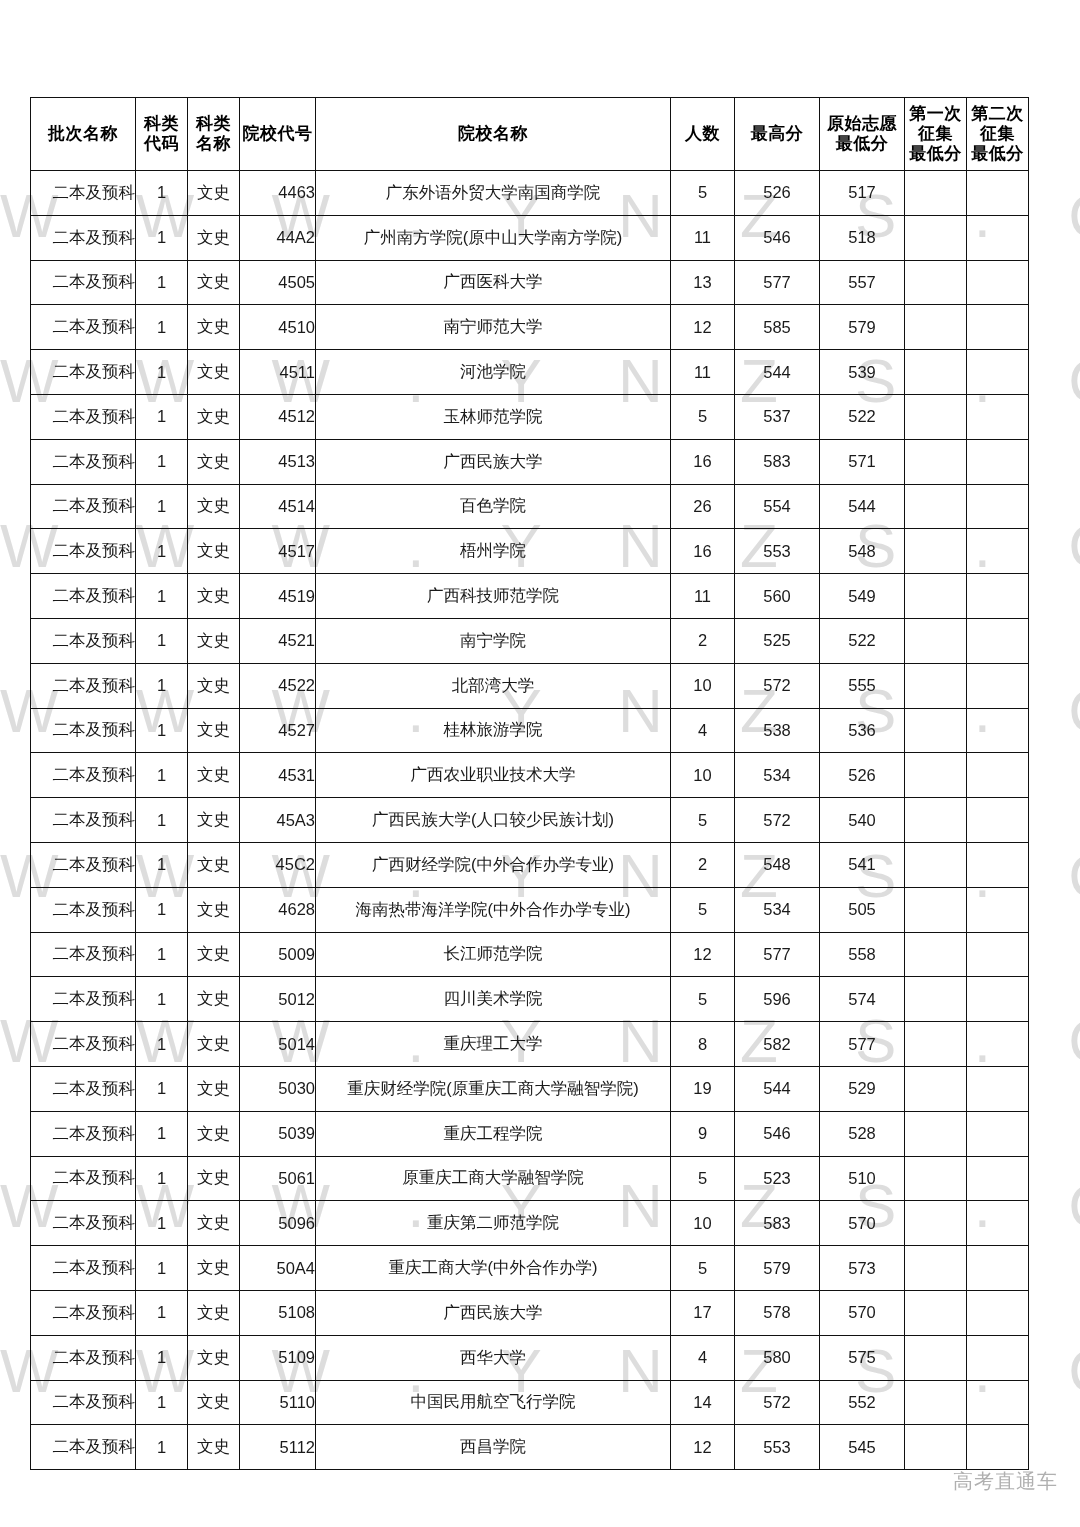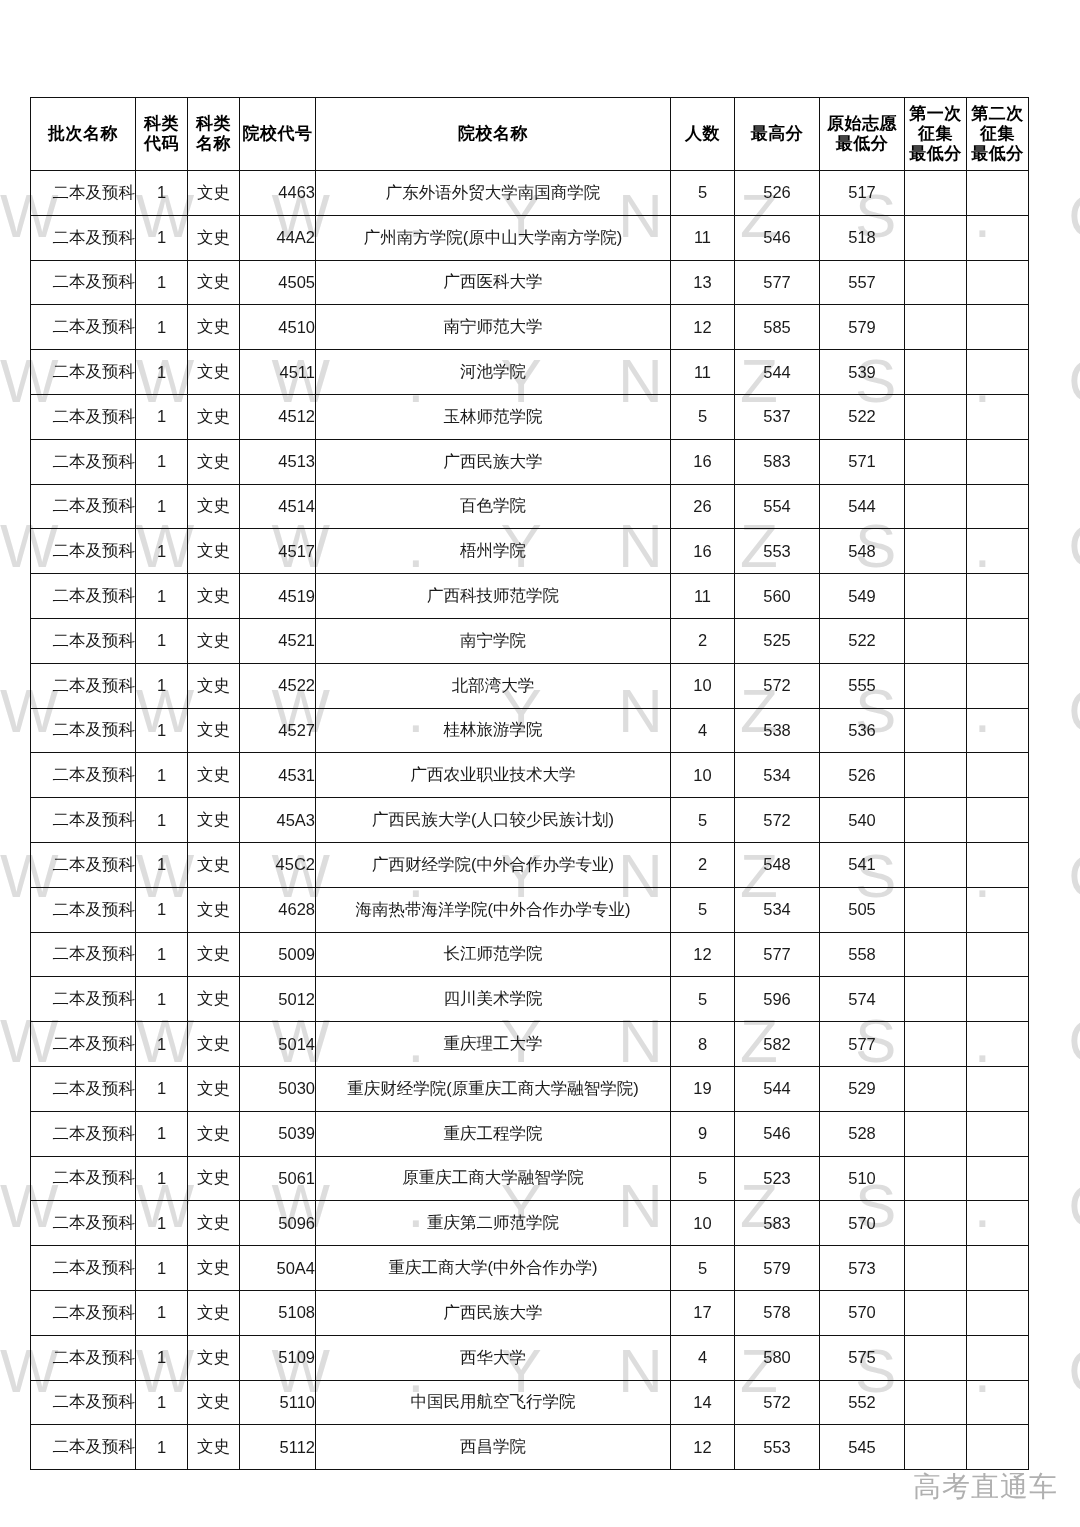--- a/index.html
+++ b/index.html
@@ -105,21 +105,21 @@
   col.w-high  { width: 85px; }
   col.w-low   { width: 85px; }
   col.w-r1    { width: 62px; }
   col.w-r2    { width: 62px; }
 
   
   #brand {
     position: absolute;
     right: 22px;
     top: 1468px;
-    font-size: 28px;
+    font-size: 20px;
     color: #b0b0b0;
     font-family: "Liberation Sans", "DejaVu Sans", sans-serif;
     letter-spacing: 1px;
     z-index: 4;
     white-space: nowrap;
     text-align: right;
   }
 </style>
 </head>
 <body>

